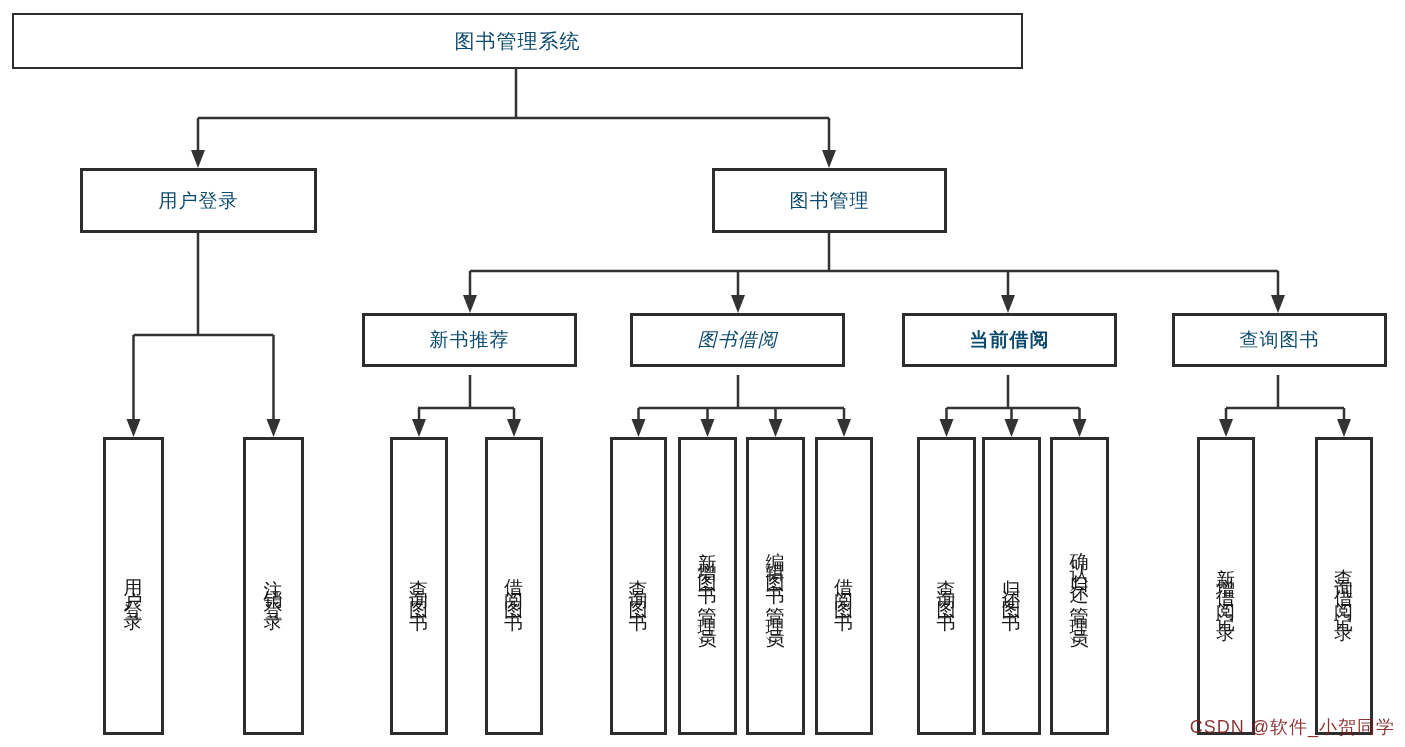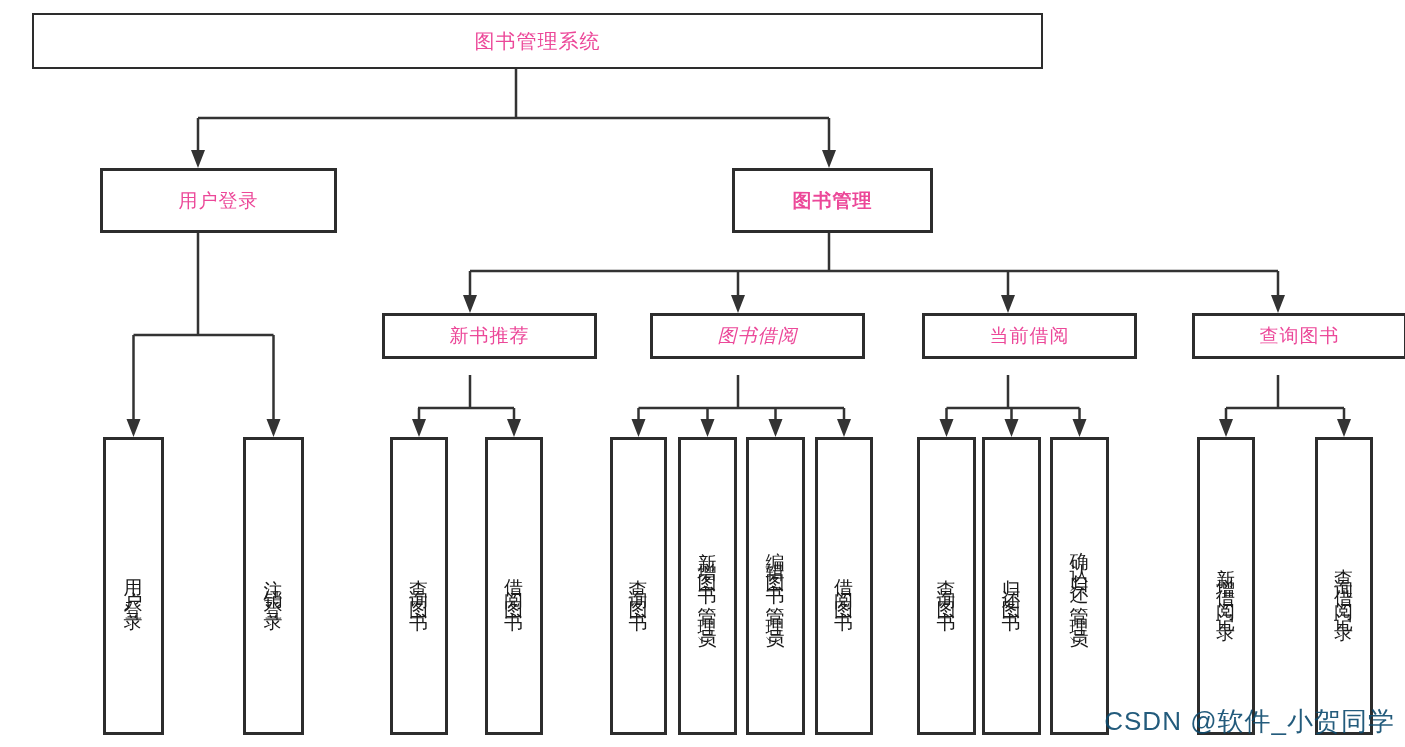--- a/index.html
+++ b/index.html
@@ -23,33 +23,32 @@
     height: 747px;
   }
   .node {
     position: absolute;
     box-sizing: border-box;
     border: 3px solid #2d2d2d;
     background: #ffffff;
     display: flex;
     align-items: center;
     justify-content: center;
-    color: #ec4899;
+    color: #0c4a6e;
     font-size: 19px;
     letter-spacing: 1px;
     white-space: nowrap;
-    margin-left: 20px;
   }
   .node.root {
     left: 12px;  top: 13px;  width: 1011px; height: 56px;
     border-width: 2px;
     font-size: 20px;
   }
   .node.lv2 { top: 168px; height: 65px; }
-  .node.lv3 { top: 313px; height: 46px; width: 215px; }
+  .node.lv3 { top: 313px; height: 54px; width: 215px; }
   .leaf {
     position: absolute;
     top: 437px;
     height: 298px;
     box-sizing: border-box;
     border: 3px solid #2d2d2d;
     background: #ffffff;
     display: flex;
     align-items: center;
     justify-content: center;
@@ -59,22 +58,22 @@
     text-orientation: mixed;
     font-size: 19px;
     letter-spacing: 11px;
     color: #1a1a1a;
     line-height: 1;
   }
   .watermark {
     position: absolute;
     right: 10px;
     bottom: 8px;
-    font-size: 26px;
-    color: #0c4a6e;
+    font-size: 18px;
+    color: #7f1d1d;
     letter-spacing: 1px;
     opacity: 0.9;
   }
 </style>
 </head>
 <body>
 
 <div class="canvas">
 
   <svg class="connectors" viewBox="0 0 1405 747" xmlns="http://www.w3.org/2000/svg">
@@ -95,25 +94,25 @@
       M631.5 419 L645.5 419 L638.5 437 Z  M700.5 419 L714.5 419 L707.5 437 Z
       M768.5 419 L782.5 419 L775.5 437 Z  M837 419 L851 419 L844 437 Z
       M939.5 419 L953.5 419 L946.5 437 Z  M1004.5 419 L1018.5 419 L1011.5 437 Z
       M1072.5 419 L1086.5 419 L1079.5 437 Z  M1219 419 L1233 419 L1226 437 Z
       M1337 419 L1351 419 L1344 437 Z"></path>
   </svg>
 
   <div class="node root">图书管理系统</div>
 
   <div class="node lv2" style="left:80px; width:237px;">用户登录</div>
-  <div class="node lv2" style="left:712px; width:201px;font-weight:bold;">图书管理</div>
+  <div class="node lv2" style="left:712px; width:235px;">图书管理</div>
 
   <div class="node lv3" style="left:362px;">新书推荐</div>
   <div class="node lv3" style="left:630px;font-style:italic;">图书借阅</div>
-  <div class="node lv3" style="left:902px;">当前借阅</div>
+  <div class="node lv3" style="left:902px;font-weight:bold;">当前借阅</div>
   <div class="node lv3" style="left:1172px;">查询图书</div>
 
   <div class="leaf" style="left:103px; width:61px;">
     <span class="vtext">用户登录</span>
   </div>
   <div class="leaf" style="left:243px; width:61px;">
     <span class="vtext">注销登录</span>
   </div>
 
   <div class="leaf" style="left:390px; width:58px;">

